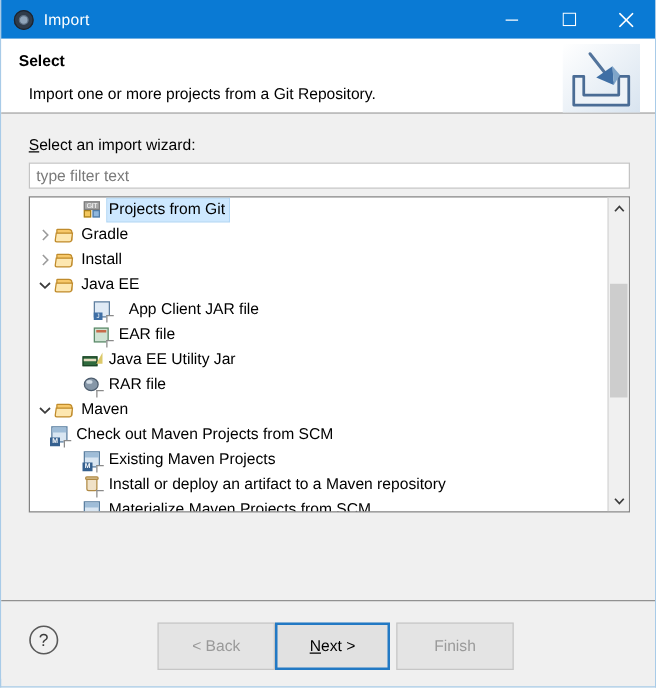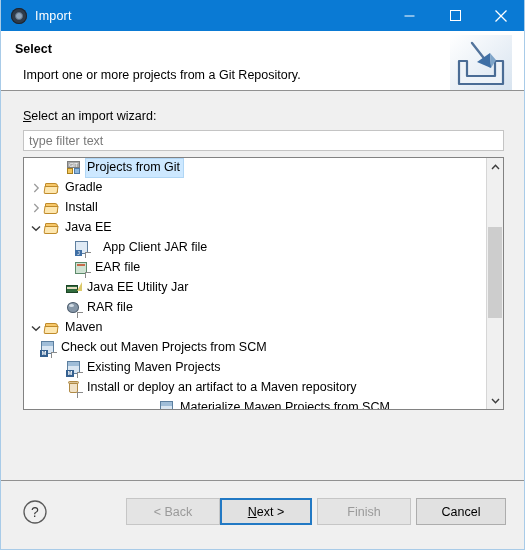--- a/index.html
+++ b/index.html
@@ -392,21 +392,21 @@
   #help-button {
     position: absolute;
     left: 21px;
     top: 18px;
     width: 26px;
     height: 26px;
   }
   .dlg-btn {
     position: absolute;
     top: 17px;
-    height: 27px;
+    height: 38px;
     box-sizing: border-box;
     font-family: "Liberation Sans", sans-serif;
     font-size: 12.5px;
     background: #e1e1e1;
     border: 1px solid #adadad;
     color: #000000;
     display: flex;
     align-items: center;
     justify-content: center;
     padding: 0;
@@ -598,21 +598,21 @@
           </div>
           <div class="tree-row" style="padding-left: 26px;">
             <span class="twisty"></span>
             <span class="row-icon ic-repo">
               <span class="rp-body"></span>
               <span class="rp-lid"></span>
               <span class="ic-corner"></span>
             </span>
             <span class="row-label">Install or deploy an artifact to a Maven repository</span>
           </div>
-          <div class="tree-row" style="padding-left: 26px; justify-content: center;">
+          <div class="tree-row" style="padding-left: 26px;">
             <span class="twisty"></span>
             <span class="row-icon ic-mvn">
               <span class="m-body"></span>
               <span class="m-roof"></span>
             </span>
             <span class="row-label">Materialize Maven Projects from SCM</span>
           </div>
         </div>
 
       <div id="tree-scrollbar">
@@ -641,16 +641,15 @@
 
     <button id="btn-back" class="dlg-btn disabled">&lt; Back</button>
 
     <button id="btn-next" class="dlg-btn default">
         <span class="ul">N</span>
         <span>ext &gt;</span>
       </button>
 
     <button id="btn-finish" class="dlg-btn disabled">Finish</button>
 
-    <button id="btn-cancel" class="dlg-btn">Cancel</button>
   </div>
 
 </div>
 
 </body></html>

